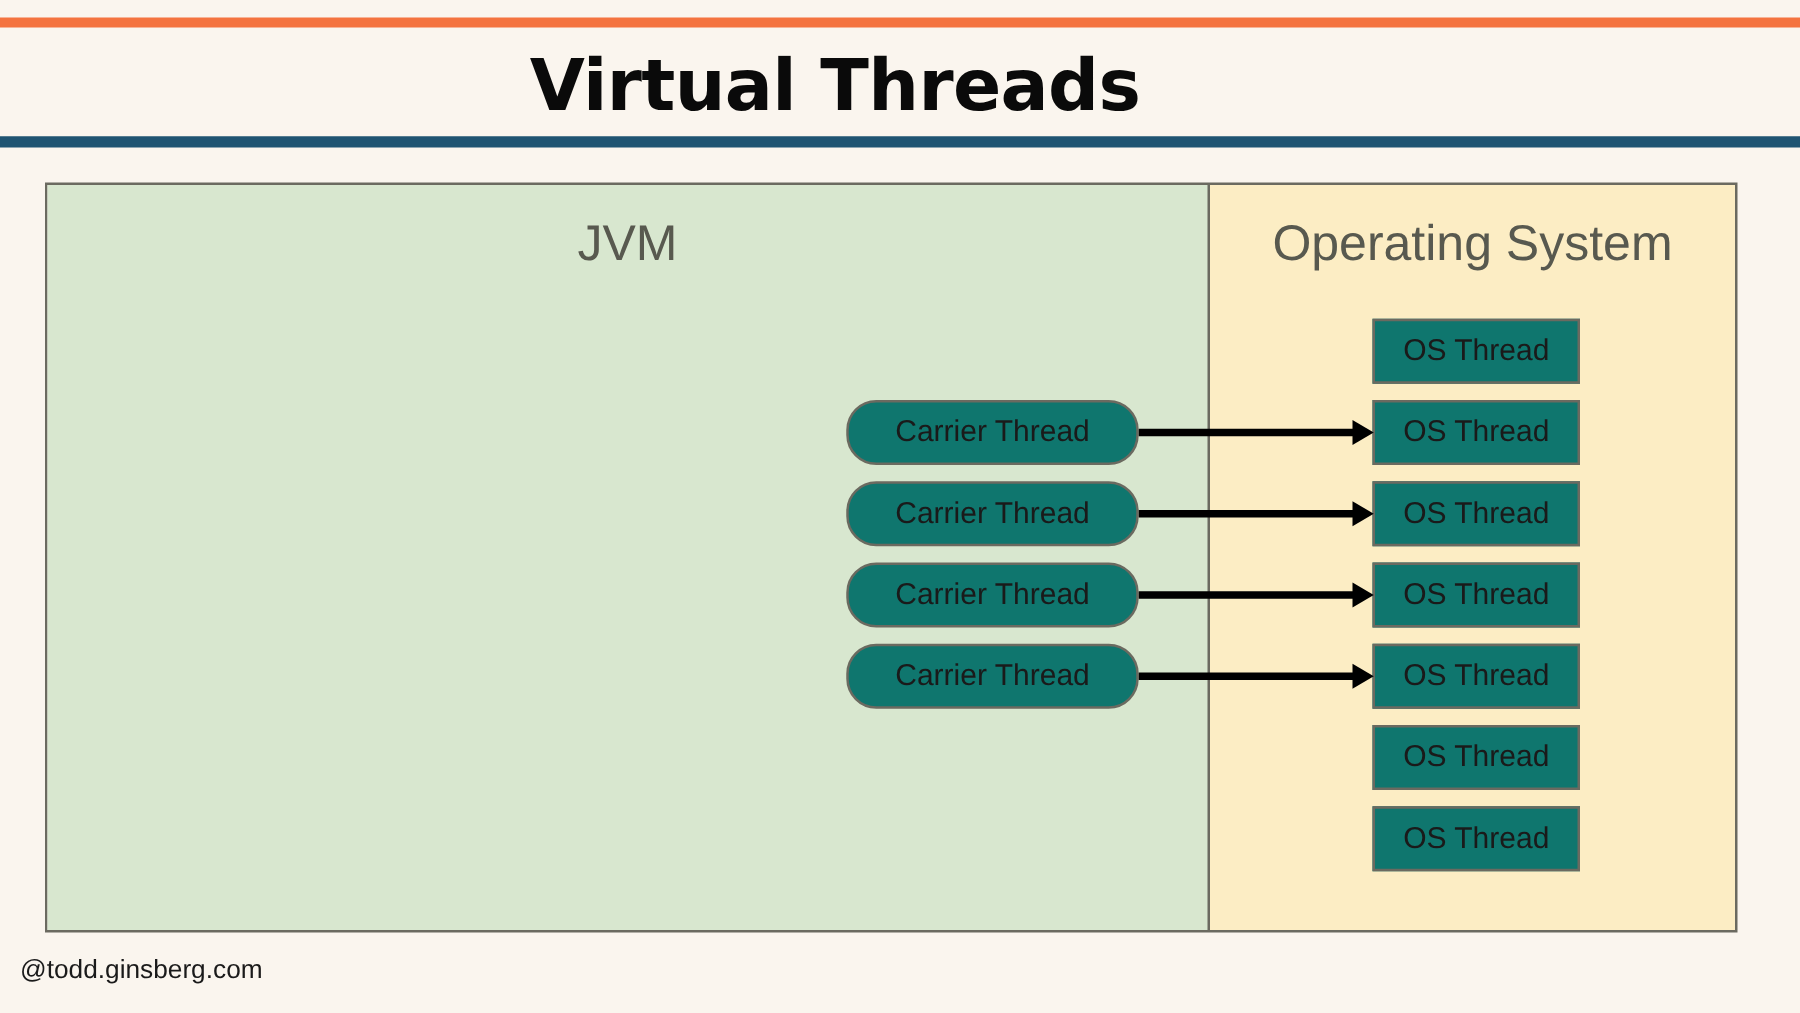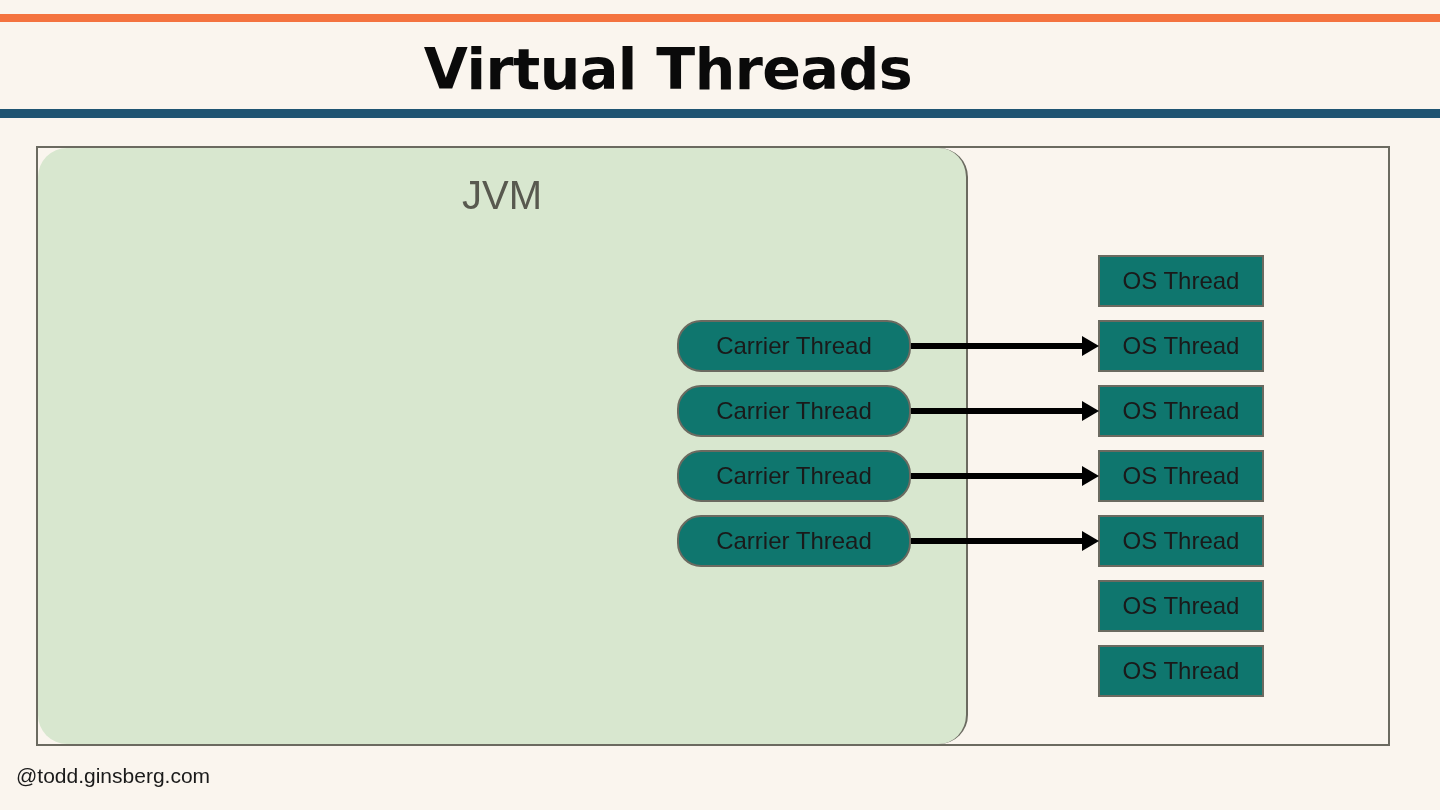--- a/index.html
+++ b/index.html
@@ -63,21 +63,20 @@
     position: absolute;
     top: 0;
     height: 100%;
     box-sizing: border-box;
   }
   #zone-jvm {
     left: 0;
     width: 930px;
     background: #d8e7cf;
     border-right: 2px solid #6b6a60;
-    border-radius: 29px;
   }
   #zone-os {
     left: 930px;
     width: 420px;
     background: #fcedc4;
   }
   .zone-label {
     position: absolute;
     top: 22px;
     width: 100%;
@@ -161,20 +160,23 @@
   <div id="slide-title">Virtual Threads</div>
   <div id="header-rule-bottom"></div>
 </div>
 
 <div id="diagram">
 
   <div class="zone" id="zone-jvm">
     <div class="zone-label">JVM</div>
   </div>
 
+  <div class="zone" id="zone-os">
+    <div class="zone-label">Operating System</div>
+  </div>
 
   <div class="thread-box os-thread" style="top:107px;">OS Thread</div>
   <div class="thread-box os-thread" style="top:172px;">OS Thread</div>
   <div class="thread-box os-thread" style="top:237px;">OS Thread</div>
   <div class="thread-box os-thread" style="top:302px;">OS Thread</div>
   <div class="thread-box os-thread" style="top:367px;">OS Thread</div>
   <div class="thread-box os-thread" style="top:432px;">OS Thread</div>
   <div class="thread-box os-thread" style="top:497px;">OS Thread</div>
 
   <div class="thread-box carrier-thread" style="top:172px;">Carrier Thread</div>

